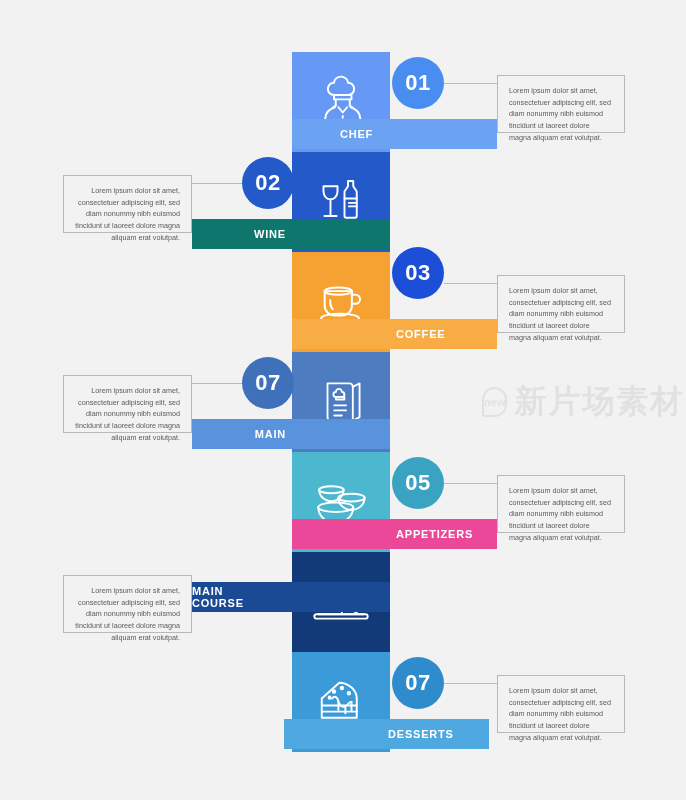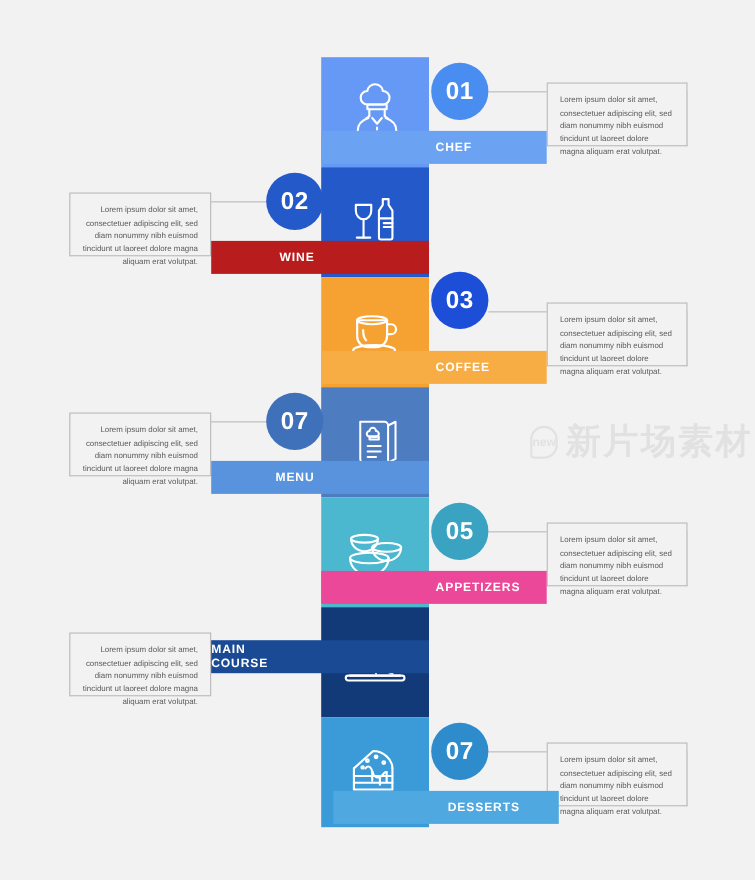--- a/index.html
+++ b/index.html
@@ -123,21 +123,21 @@
       <path d="M25 38c-6 2-11 6-11 13v7h40v-7c0-7-5-11-11-13"></path>
       <path d="M29 38l5 6 5-6"></path>
       <path d="M34 48v2M34 53v2"></path>
     </svg>
   </div>
   <div class="num-circle" style="top:57px; left:392px; background:#4a8df0;">
     <span>01</span>
   </div>
   <div class="connector" style="top:83px; left:444px; width:181px; height:1px;"></div>
   <div class="connector" style="top:83px; left:624px; width:1px; height:50px;"></div>
-  <div class="label-bar right" style="top:119px; left:292px; width:205px; background:#6ba3f2; padding-left:104px;">
+  <div class="label-bar right" style="top:119px; left:292px; width:205px; background:#6ba3f2; padding-left:48px;">
     <span>CHEF</span>
   </div>
   <div class="desc-box left-align" style="top:75px; left:497px; width:128px; height:58px;">
     <span>Lorem ipsum dolor sit amet, consectetuer adipiscing elit, sed diam nonummy nibh euismod tincidunt ut laoreet dolore magna aliquam erat volutpat.</span>
   </div>
 
   <div class="band" style="top:152px; height:100px; background:#2459c9;">
     <svg width="56" height="56" viewBox="0 0 64 64" fill="none" stroke="#ffffff" stroke-width="2.2" stroke-linecap="round" stroke-linejoin="round">
       <path d="M12 14h16v6c0 5-3.5 9-8 9s-8-4-8-9z"></path>
       <path d="M20 29v19"></path>
@@ -145,21 +145,21 @@
       <path d="M40 8h6v6l4 6v28a2 2 0 0 1-2 2h-10a2 2 0 0 1-2-2V20l4-6z"></path>
       <path d="M36 28h14"></path>
       <path d="M41 33h9M41 37h9"></path>
     </svg>
   </div>
   <div class="num-circle" style="top:157px; left:242px; background:#2459c9;">
     <span>02</span>
   </div>
   <div class="connector" style="top:183px; left:63px; width:181px; height:1px;"></div>
   <div class="connector" style="top:183px; left:63px; width:1px; height:50px;"></div>
-  <div class="label-bar left" style="top:219px; left:192px; width:198px; background:#b91c1c; padding-right:104px;">
+  <div class="label-bar left" style="top:219px; left:192px; width:198px; background:#0f766e; padding-right:104px;">
     <span>WINE</span>
   </div>
   <div class="desc-box right-align" style="top:175px; left:63px; width:129px; height:58px;">
     <span>Lorem ipsum dolor sit amet, consectetuer adipiscing elit, sed diam nonummy nibh euismod tincidunt ut laoreet dolore magna aliquam erat volutpat.</span>
   </div>
 
   <div class="band" style="top:252px; height:100px; background:#f6a233;">
     <svg width="58" height="58" viewBox="0 0 64 64" fill="none" stroke="#ffffff" stroke-width="2.2" stroke-linecap="round" stroke-linejoin="round">
       <path d="M14 20h30v16c0 6-5 11-11 11h-8c-6 0-11-5-11-11z"></path>
       <ellipse cx="29" cy="20" rx="15" ry="4"></ellipse>
@@ -188,21 +188,21 @@
       <path d="M26 26h10v3H26z"></path>
       <path d="M24 36h14M24 42h14M24 48h9"></path>
     </svg>
   </div>
   <div class="num-circle" style="top:357px; left:242px; background:#3f71ba;">
     <span>07</span>
   </div>
   <div class="connector" style="top:383px; left:63px; width:181px; height:1px;"></div>
   <div class="connector" style="top:383px; left:63px; width:1px; height:50px;"></div>
   <div class="label-bar left" style="top:419px; left:192px; width:198px; background:#5a93dd; padding-right:104px;">
-    <span>MENU</span>
+    <span>MAIN</span>
   </div>
   <div class="desc-box right-align" style="top:375px; left:63px; width:129px; height:58px;">
     <span>Lorem ipsum dolor sit amet, consectetuer adipiscing elit, sed diam nonummy nibh euismod tincidunt ut laoreet dolore magna aliquam erat volutpat.</span>
   </div>
 
   <div class="band" style="top:452px; height:100px; background:#4cb8cf;">
     <svg width="62" height="56" viewBox="0 0 70 64" fill="none" stroke="#ffffff" stroke-width="2.2" stroke-linecap="round" stroke-linejoin="round">
       <ellipse cx="24" cy="18" rx="14" ry="4"></ellipse>
       <path d="M10 18c0 7 6 13 14 13s14-6 14-13"></path>
       <ellipse cx="47" cy="27" rx="15" ry="4.5"></ellipse>
@@ -258,21 +258,21 @@
       <circle cx="33" cy="16" r="1.4"></circle>
       <circle cx="41" cy="22" r="1.4"></circle>
       <circle cx="19" cy="27" r="1.2"></circle>
     </svg>
   </div>
   <div class="num-circle" style="top:657px; left:392px; background:#2e8ccd;">
     <span>07</span>
   </div>
   <div class="connector" style="top:683px; left:444px; width:181px; height:1px;"></div>
   <div class="connector" style="top:683px; left:624px; width:1px; height:50px;"></div>
-  <div class="label-bar right" style="top:719px; left:303px; width:205px; background:#4fa8e0; padding-left:104px;">
+  <div class="label-bar right" style="top:719px; left:284px; width:205px; background:#4fa8e0; padding-left:104px;">
     <span>DESSERTS</span>
   </div>
   <div class="desc-box left-align" style="top:675px; left:497px; width:128px; height:58px;">
     <span>Lorem ipsum dolor sit amet, consectetuer adipiscing elit, sed diam nonummy nibh euismod tincidunt ut laoreet dolore magna aliquam erat volutpat.</span>
   </div>
 
   <div id="watermark">
     <div class="wm-badge">
       <span>new</span>
     </div>

